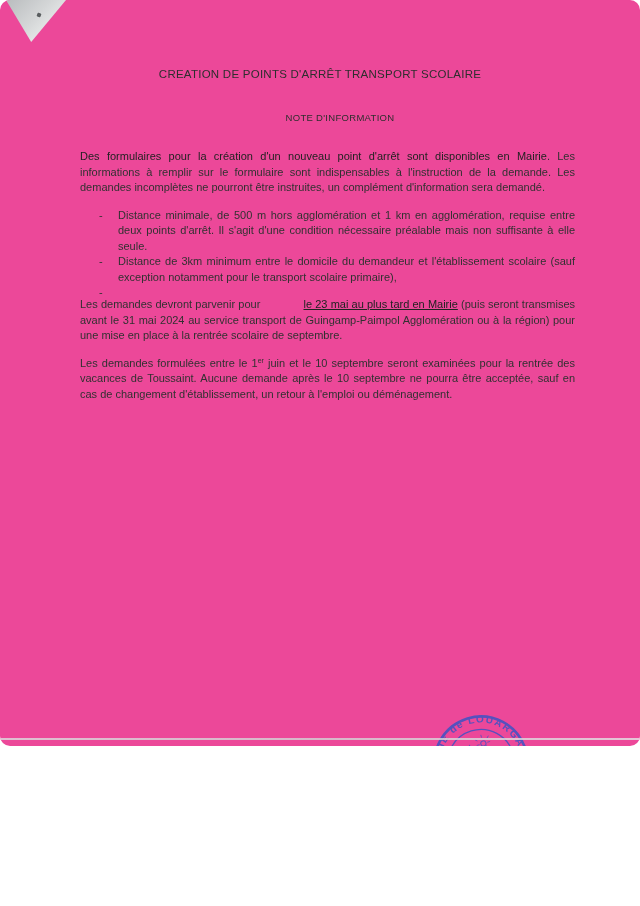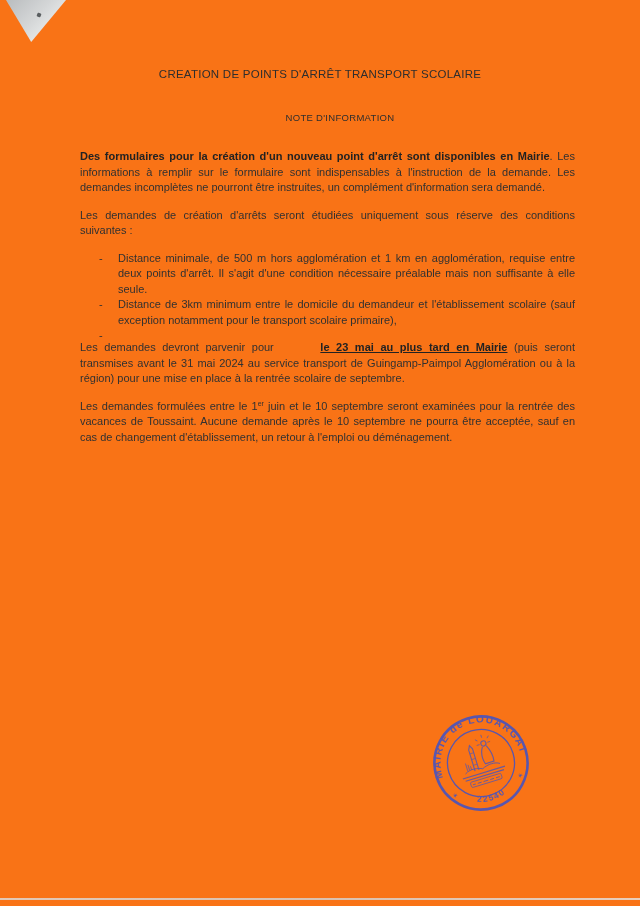--- a/index.html
+++ b/index.html
@@ -1,22 +1,23 @@
 <!DOCTYPE html>
 <html lang="fr"><head>
 <meta charset="utf-8">
 <style>
   html,body{margin:0;padding:0;background:#ffffff;}
   .page{
     position:relative;
-    width:640px;height:906px;
-    background:#f97316;
+    width:640px;height:746px;
+    background:#ec4899;
     overflow:hidden;
     font-family:"Liberation Sans", sans-serif;
     color:#333;
+    border-radius:10px;
   }
   
   .fold{
     position:absolute;left:6px;top:0;
     width:60px;height:42px;
     background:linear-gradient(135deg,#b9bcbe 0%,#d4d6d7 45%,#eceeee 80%,rgba(255,255,255,0) 100%);
     clip-path:polygon(0 0,100% 0,42% 100%);
   }
   .speck{
     position:absolute;left:37px;top:13px;width:4px;height:4px;
@@ -38,21 +39,21 @@
     text-align:center;
     font-size:9.5px;letter-spacing:.3px;
     color:#2e2e2e;font-weight:400;margin:8px;
   }
   .doc-body{
     position:absolute;top:149px;left:80px;width:495px;
     font-size:11px;line-height:15.5px;
     text-align:justify;color:#313131;
   }
   .doc-body p.para{margin:0 0 12px 0;}
-  .doc-body b{font-weight:700;color:#222;}
+  .doc-body b{font-weight:400;color:#222;}
   .doc-body .u{text-decoration:underline;margin-left:40px;}
   .doc-body sup{font-size:7px;line-height:0;vertical-align:4px;}
   ul.bullets{list-style:none;margin:0 0 12px 0;padding:0;}
   ul.bullets li{
     position:relative;
     padding-left:38px;
     margin:0;
   }
   ul.bullets .dash{
     position:absolute;left:19px;top:0;
@@ -70,21 +71,20 @@
 <div class="page">
 
   <div class="fold"></div>
   <div class="speck"></div>
 
   <h1 class="title">CREATION DE POINTS D'ARRÊT TRANSPORT SCOLAIRE</h1>
   <h2 class="subtitle">NOTE D'INFORMATION</h2>
 
   <div class="doc-body">
       <p class="para"><b>Des formulaires pour la création d'un nouveau point d'arrêt sont disponibles en Mairie</b><span>. Les informations à remplir sur le formulaire sont indispensables à l'instruction de la demande. Les demandes incomplètes ne pourront être instruites, un complément d'information sera demandé.</span></p>
-      <p class="para"><span>Les demandes de création d'arrêts seront étudiées uniquement sous réserve des conditions suivantes :</span></p>
       <ul class="bullets">
         <li><span class="dash">-</span><span>Distance minimale, de 500 m hors agglomération et 1 km en agglomération, requise entre deux points d'arrêt. Il s'agit d'une condition nécessaire préalable mais non suffisante à elle seule.</span></li>
         <li><span class="dash">-</span><span>Distance de 3km minimum entre le domicile du demandeur et l'établissement scolaire (sauf exception notamment pour le transport scolaire primaire),</span></li>
         <li><span class="dash">-</span></li>
       </ul>
       <p class="para"><span>Les demandes devront parvenir pour </span><b class="u">le 23 mai au plus tard en Mairie</b><span> (puis seront transmises avant le 31 mai 2024 au service transport de Guingamp-Paimpol Agglomération ou à la région) pour une mise en place à la rentrée scolaire de septembre.</span></p>
       <p class="para"><span>Les demandes formulées entre le 1</span><sup>er</sup><span> juin et le 10 septembre seront examinées pour la rentrée des vacances de Toussaint. Aucune demande après le 10 septembre ne pourra être acceptée, sauf en cas de changement d'établissement, un retour à l'emploi ou déménagement.</span></p>
     </div>
 
   <div class="stamp">

